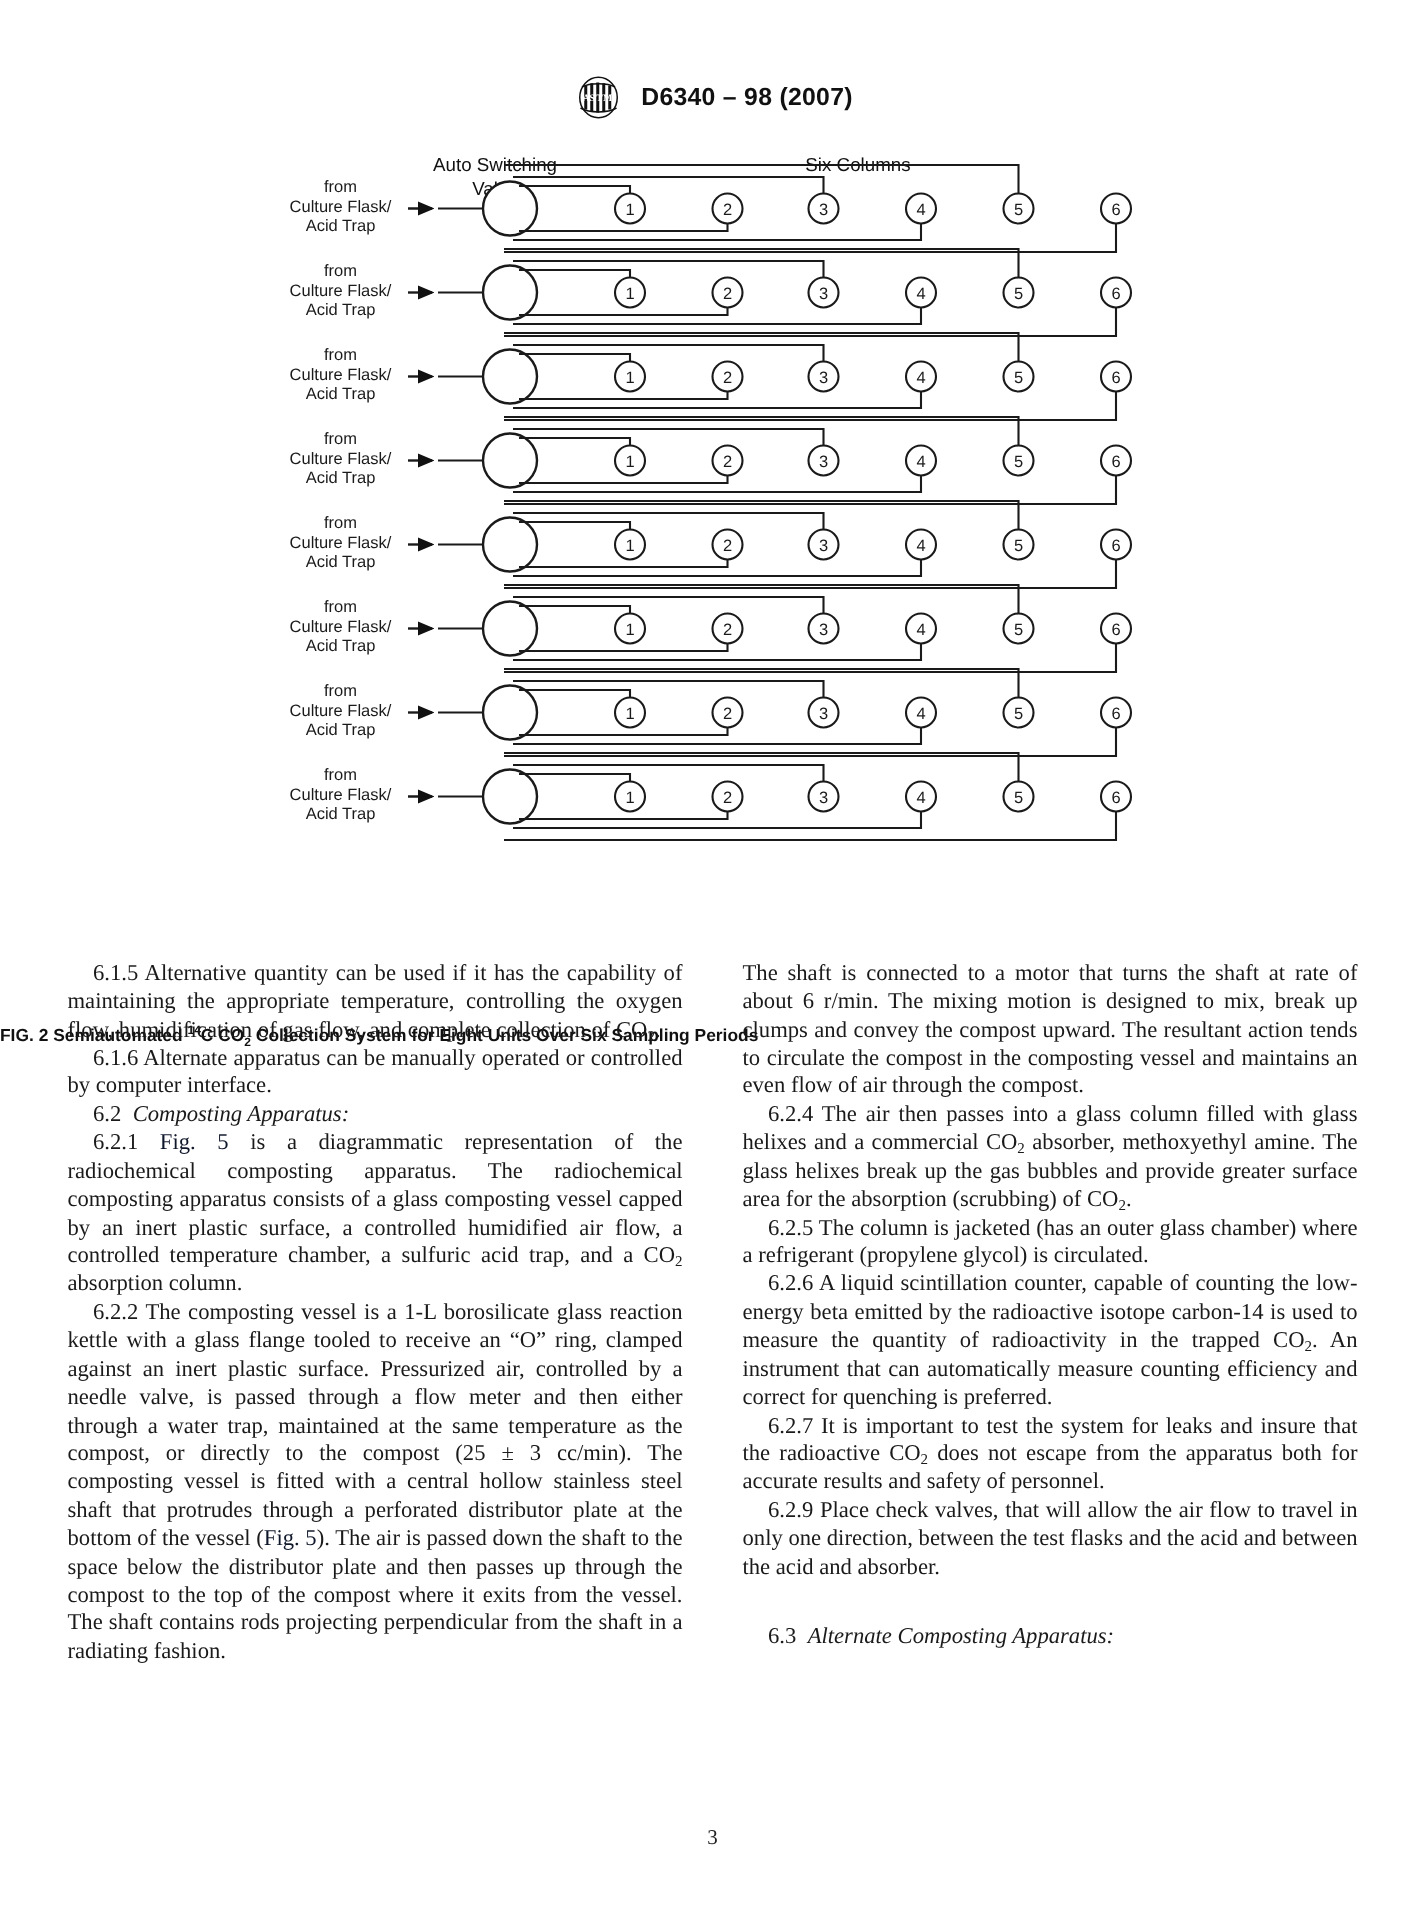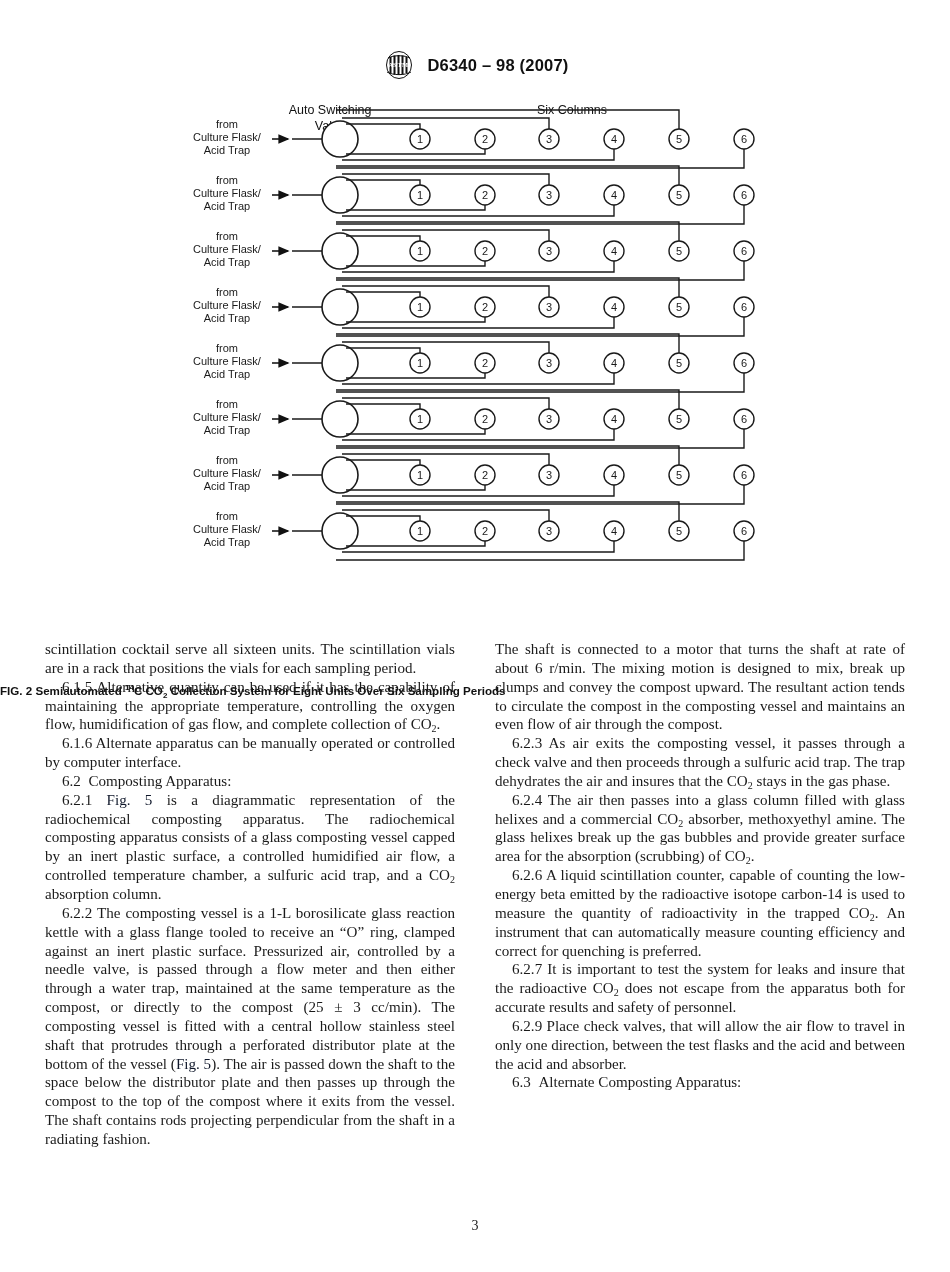--- a/index.html
+++ b/index.html
@@ -46,21 +46,21 @@
     margin:0;
     font-size:15.1px;
     line-height:18.85px;
     text-align:justify;
     text-justify:inter-word;
     hyphens:none;
   }
   p.ind{text-indent:17px;}
   p.cont{text-indent:0;}
   .sec{white-space:nowrap;}
-  .ital{}
+  .ital{font-style:italic;}
   .xref{color:#0f172a;}
   sub{font-size:10px;vertical-align:-0.28em;line-height:0;}
   sup{font-size:10px;vertical-align:0.55em;line-height:0;}
 
   .pagenum{
     position:absolute;top:1218px;left:0;width:950px;text-align:center;
     font-size:14px;color:#222;
   }
 </style>
 </head>
@@ -317,46 +317,45 @@
     </svg>
 
     <div class="fig-caption">
       <span>FIG. 2 Semiautomated </span><sup>14</sup><span>C CO</span><sub>2</sub><span> Collection System for Eight Units Over Six Sampling Periods</span>
     </div>
   </div>
 
   <div class="columns">
 
     <div class="col">
-      <p class="cont"><span>scintillation cocktail serve all sixteen units. The scintillation vials are in a rack that positions the vials for each sampling period.</span></p>
 
       <p class="ind"><span class="sec">6.1.5</span><span> Alternative quantity can be used if it has the capability of maintaining the appropriate temperature, controlling the oxygen flow, humidification of gas flow, and complete collection of CO</span><sub>2</sub><span>.</span></p>
 
       <p class="ind"><span class="sec">6.1.6</span><span> Alternate apparatus can be manually operated or controlled by computer interface.</span></p>
 
       <p class="ind"><span class="sec">6.2</span>&nbsp;&nbsp;<span class="ital">Composting Apparatus:</span></p>
 
       <p class="ind"><span class="sec">6.2.1</span>&nbsp;<span class="xref">Fig. 5</span><span> is a diagrammatic representation of the radiochemical composting apparatus. The radiochemical composting apparatus consists of a glass composting vessel capped by an inert plastic surface, a controlled humidified air flow, a controlled temperature chamber, a sulfuric acid trap, and a CO</span><sub>2</sub><span> absorption column.</span></p>
 
       <p class="ind"><span class="sec">6.2.2</span><span> The composting vessel is a 1-L borosilicate glass reaction kettle with a glass flange tooled to receive an “O” ring, clamped against an inert plastic surface. Pressurized air, controlled by a needle valve, is passed through a flow meter and then either through a water trap, maintained at the same temperature as the compost, or directly to the compost (25 ± 3 cc/min). The composting vessel is fitted with a central hollow stainless steel shaft that protrudes through a perforated distributor plate at the bottom of the vessel (</span><span class="xref">Fig. 5</span><span>). The air is passed down the shaft to the space below the distributor plate and then passes up through the compost to the top of the compost where it exits from the vessel. The shaft contains rods projecting perpendicular from the shaft in a radiating fashion.</span></p>
     </div>
 
     <div class="col">
       <p class="cont"><span>The shaft is connected to a motor that turns the shaft at rate of about 6 r/min. The mixing motion is designed to mix, break up clumps and convey the compost upward. The resultant action tends to circulate the compost in the composting vessel and maintains an even flow of air through the compost.</span></p>
 
-      <p class="ind"><span class="sec">6.2.3</span><span>  As air exits the composting vessel, it passes through a check valve and then proceeds through a sulfuric acid trap. The trap dehydrates the air and insures that the CO</span><sub>2</sub><span> stays in the gas phase.</span></p>
 
       <p class="ind"><span class="sec">6.2.4</span><span>  The air then passes into a glass column filled with glass helixes and a commercial CO</span><sub>2</sub><span> absorber, methoxyethyl amine. The glass helixes break up the gas bubbles and provide greater surface area for the absorption (scrubbing) of CO</span><sub>2</sub><span>.</span></p>
 
+      <p class="ind"><span class="sec">6.2.5</span><span>  The column is jacketed (has an outer glass chamber) where a refrigerant (propylene glycol) is circulated.</span></p>
 
       <p class="ind"><span class="sec">6.2.6</span><span>  A liquid scintillation counter, capable of counting the low-energy beta emitted by the radioactive isotope carbon-14 is used to measure the quantity of radioactivity in the trapped CO</span><sub>2</sub><span>. An instrument that can automatically measure counting efficiency and correct for quenching is preferred.</span></p>
 
       <p class="ind"><span class="sec">6.2.7</span><span>  It is important to test the system for leaks and insure that the radioactive CO</span><sub>2</sub><span> does not escape from the apparatus both for accurate results and safety of personnel.</span></p>
 
 
       <p class="ind"><span class="sec">6.2.9</span><span>  Place check valves, that will allow the air flow to travel in only one direction, between the test flasks and the acid and between the acid and absorber.</span></p>
 
-      <p class="ind" style="margin-top:0"><span class="sec">6.3</span>&nbsp;&nbsp;<span class="ital">Alternate Composting Apparatus:</span></p>
+      <p class="ind" style="margin-top:27px"><span class="sec">6.3</span>&nbsp;&nbsp;<span class="ital">Alternate Composting Apparatus:</span></p>
     </div>
   </div>
 
   <div class="pagenum">3</div>
 </div>
 
 </body></html>

